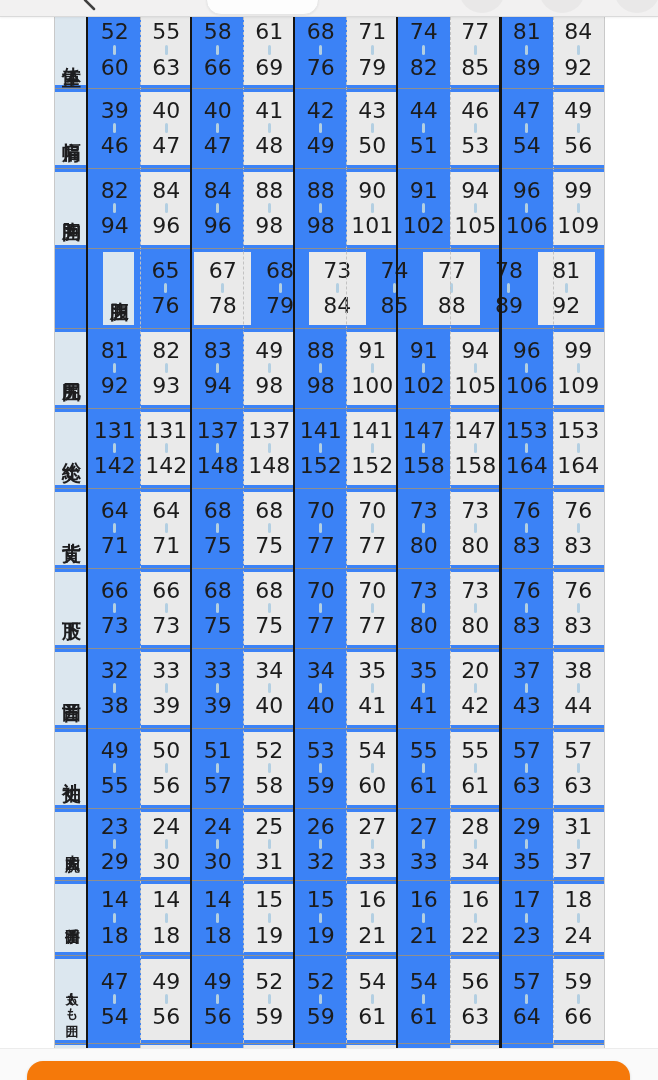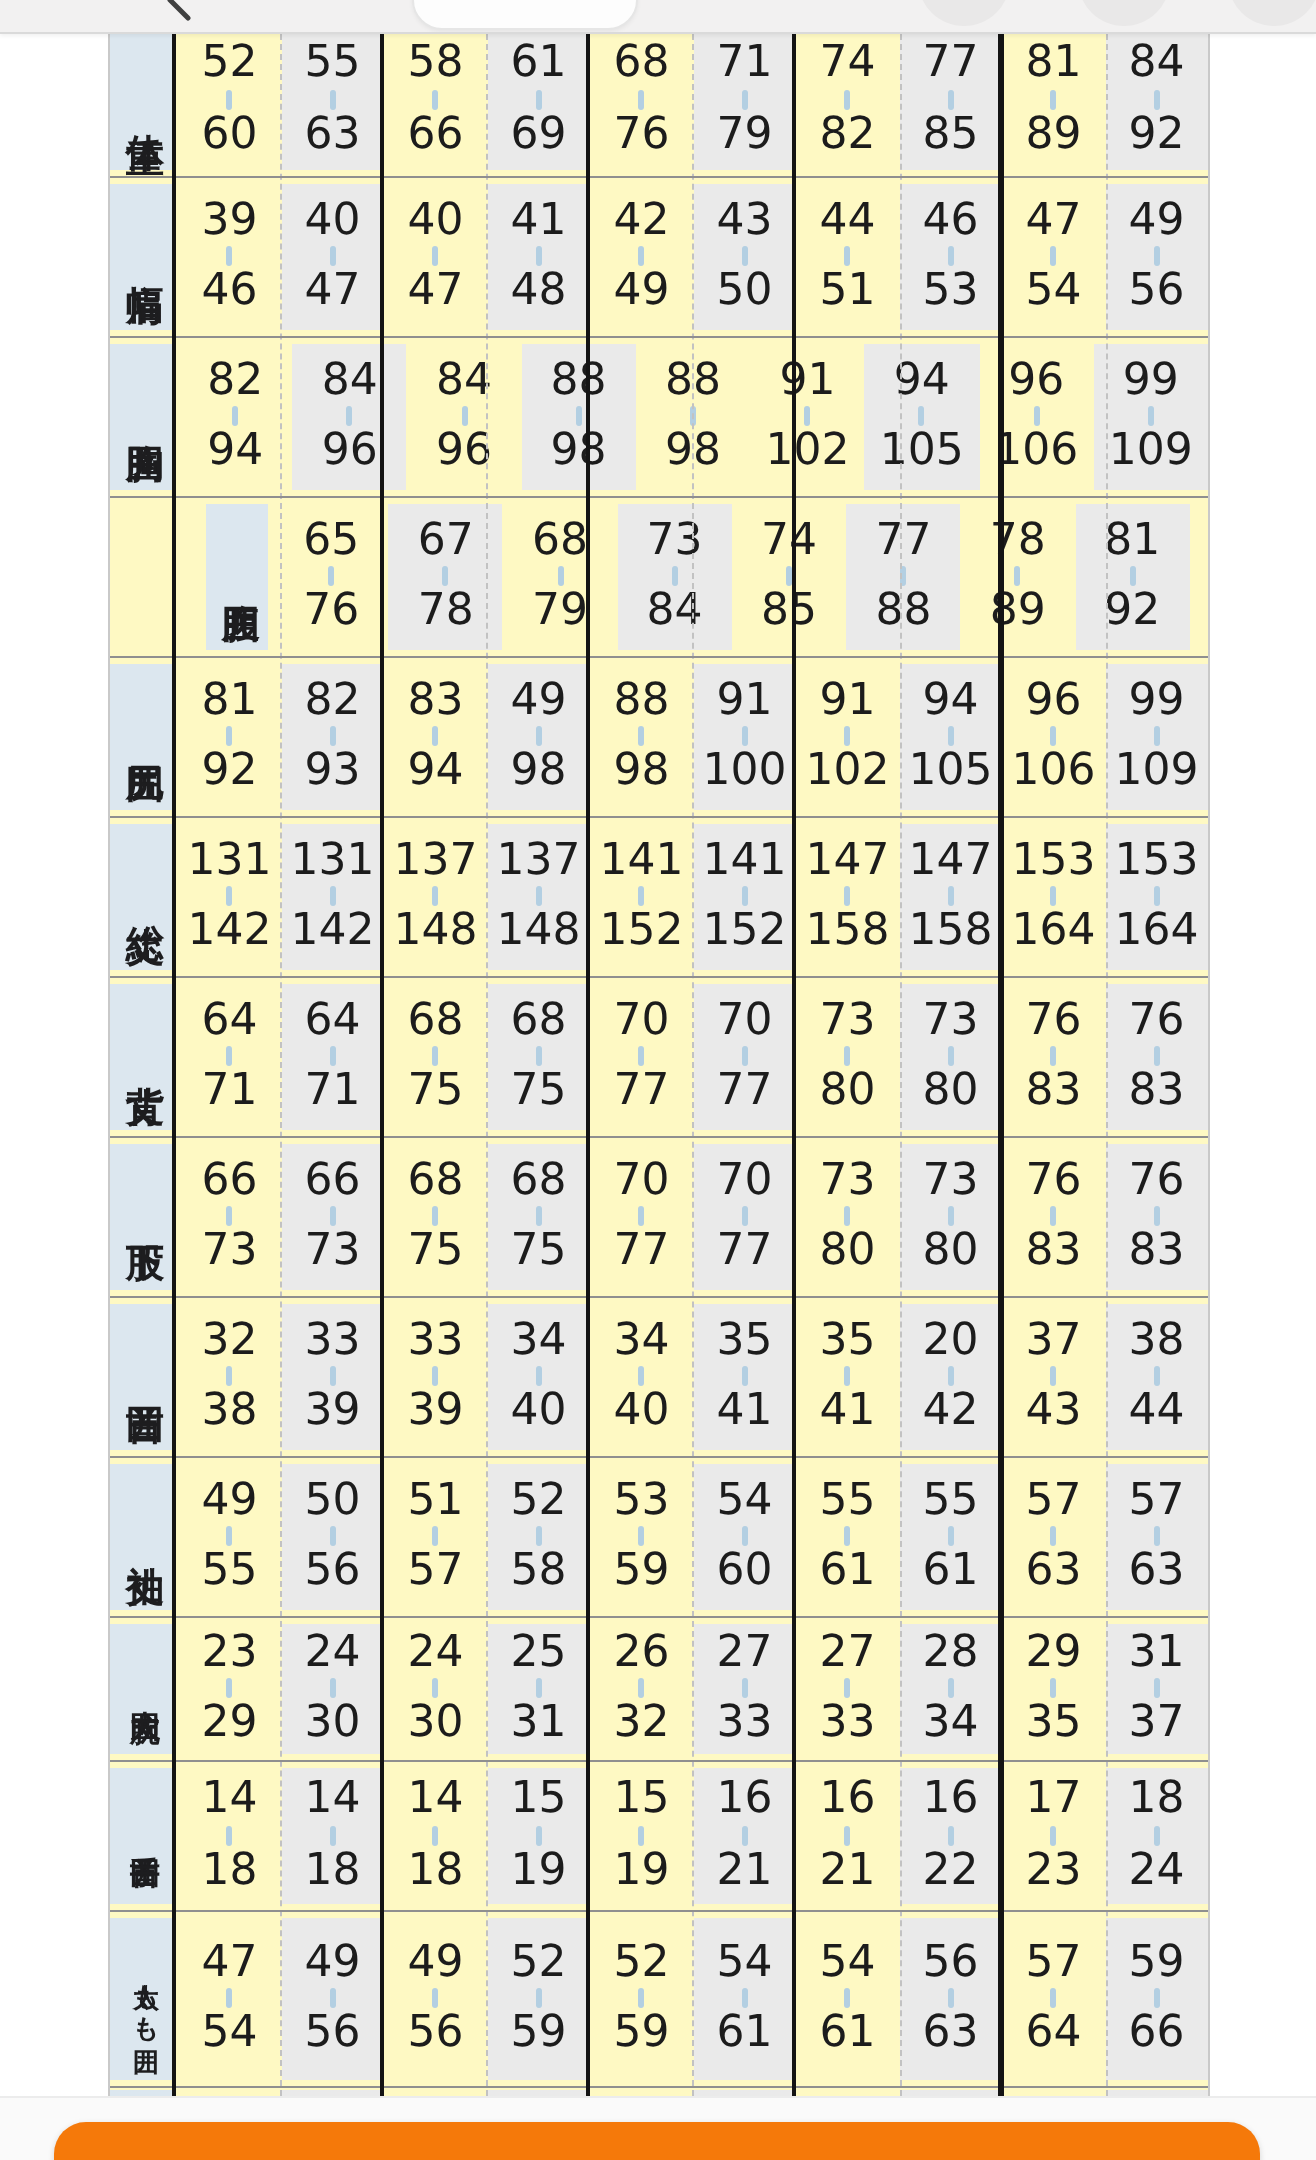--- a/index.html
+++ b/index.html
@@ -27,21 +27,21 @@
     position:absolute;top:-33px;width:46px;height:46px;border-radius:50%;
     background:#e9e8e8;
   }
   .circ-btn.search{left:459px;}
   .circ-btn.more{left:539px;}
   .circ-btn.square{left:614px;}
   .circ-btn svg{position:absolute;left:12px;top:12px;}
   
   .size-table{
     position:absolute;left:54px;top:17px;width:549px;height:1031px;
-    overflow:hidden;background:#fef9c3;
+    overflow:hidden;background:#3b82f6;
     border-left:1px solid #c9c9c9;border-right:1px solid #c9c9c9;
     border-bottom:1px solid #c9c9c9;
   }
   .t-row{display:flex;position:relative;width:100%;}
   .h-cell{
     flex:0 0 34px;position:relative;
     display:flex;align-items:center;justify-content:center;
   }
   .h-cell .cell-bg{position:absolute;left:0;right:3px;top:3.5px;bottom:3.5px;background:#dce7ef;}
   .row-label{
@@ -321,20 +321,28 @@
             </div>
           </div>
           <div class="d-cell">
             <div class="cell-bg"></div>
             <div class="rng">
               <span class="num">88</span>
               <span class="dash"></span>
               <span class="num">98</span>
             </div>
           </div>
+          <div class="d-cell alt">
+            <div class="cell-bg"></div>
+            <div class="rng">
+              <span class="num">90</span>
+              <span class="dash"></span>
+              <span class="num">101</span>
+            </div>
+          </div>
           <div class="d-cell">
             <div class="cell-bg"></div>
             <div class="rng">
               <span class="num">91</span>
               <span class="dash"></span>
               <span class="num">102</span>
             </div>
           </div>
           <div class="d-cell alt">
             <div class="cell-bg"></div>

